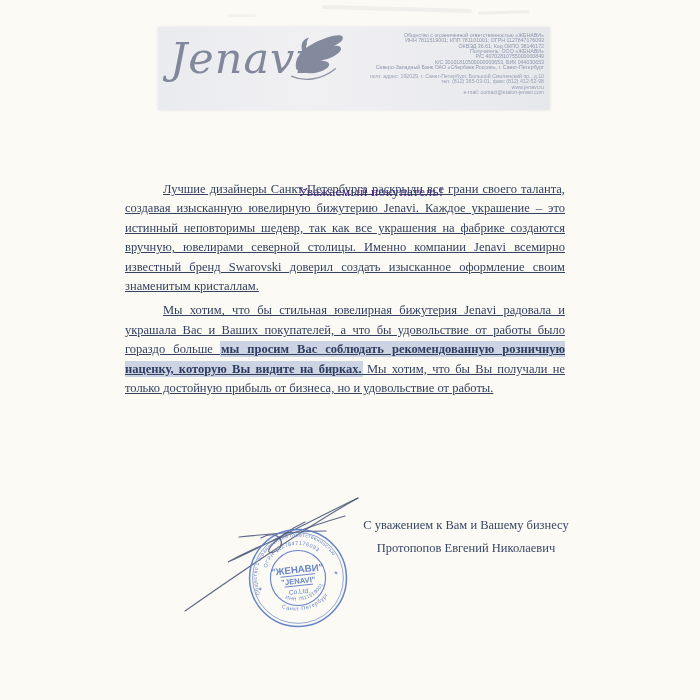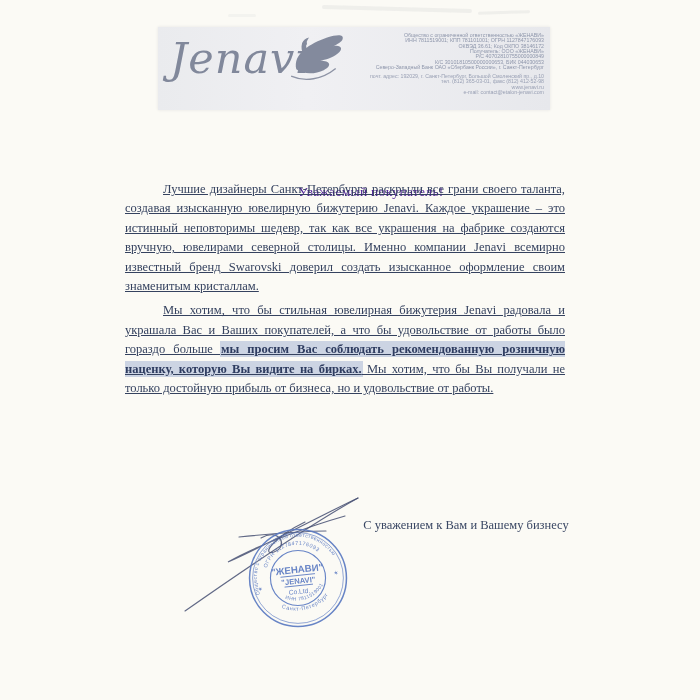--- a/index.html
+++ b/index.html
@@ -100,20 +100,21 @@
 
 <div class="salutation">Уважаемый покупатель!</div>
 
 <div class="body-text">
   <p>Лучшие дизайнеры Санкт-Петербурга раскрыли все грани своего таланта, создавая изысканную ювелирную бижутерию Jenavi. Каждое украшение – это истинный неповторимы шедевр, так как все украшения на фабрике создаются вручную, ювелирами северной столицы. Именно компании Jenavi всемирно известный бренд Swarovski доверил создать изысканное оформление своим знаменитым кристаллам.</p>
   <p><span>Мы хотим, что бы стильная ювелирная бижутерия Jenavi радовала и украшала Вас и Ваших покупателей, а что бы удовольствие от работы было гораздо больше </span><span class="hl">мы просим Вас соблюдать рекомендованную розничную наценку, которую Вы видите на бирках.</span><span> Мы хотим, что бы Вы получали не только достойную прибыль от бизнеса, но и удовольствие от работы.</span></p>
 </div>
 
 <div class="closing">
   <div>С уважением к Вам и Вашему бизнесу</div>
+  <div>Протопопов Евгений Николаевич</div>
 </div>
 
 <svg class="signature" viewBox="0 0 225 155">
   <path d="M 17 133 C 80 89 152 41 190 20"></path>
   <path d="M 190 20 C 160 34 92 70 60 84 C 92 66 142 48 177 38"></path>
   <path d="M 137 44 C 104 60 93 78 106 74 C 121 69 112 49 93 60"></path>
   <path d="M 71 59 C 101 56 131 53 158 53"></path>
 </svg>
 
 <svg class="stamp" viewBox="0 0 100 100">

